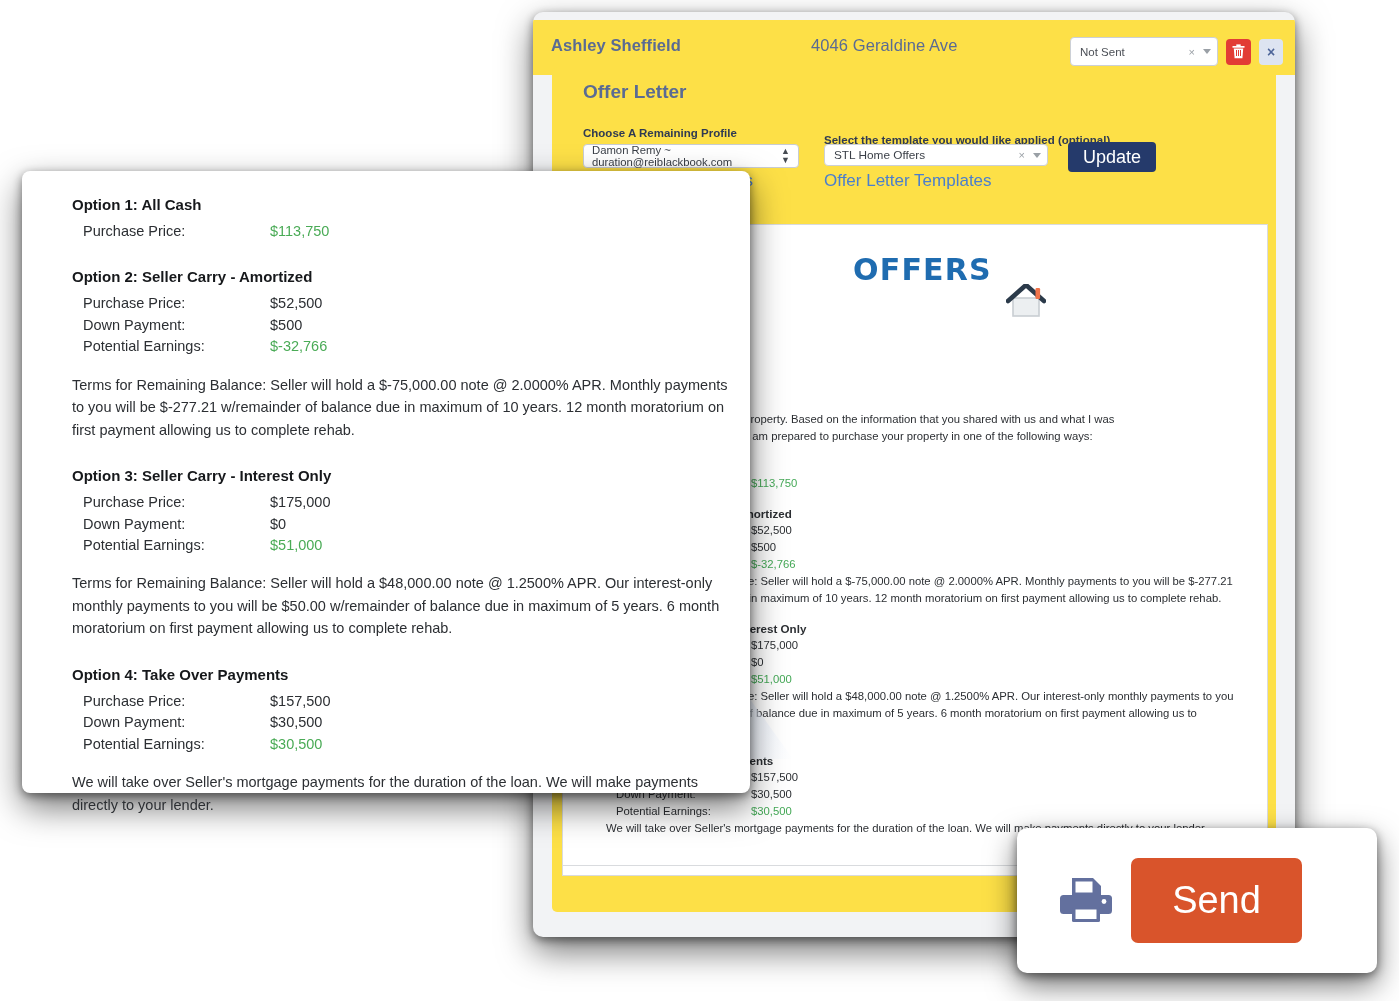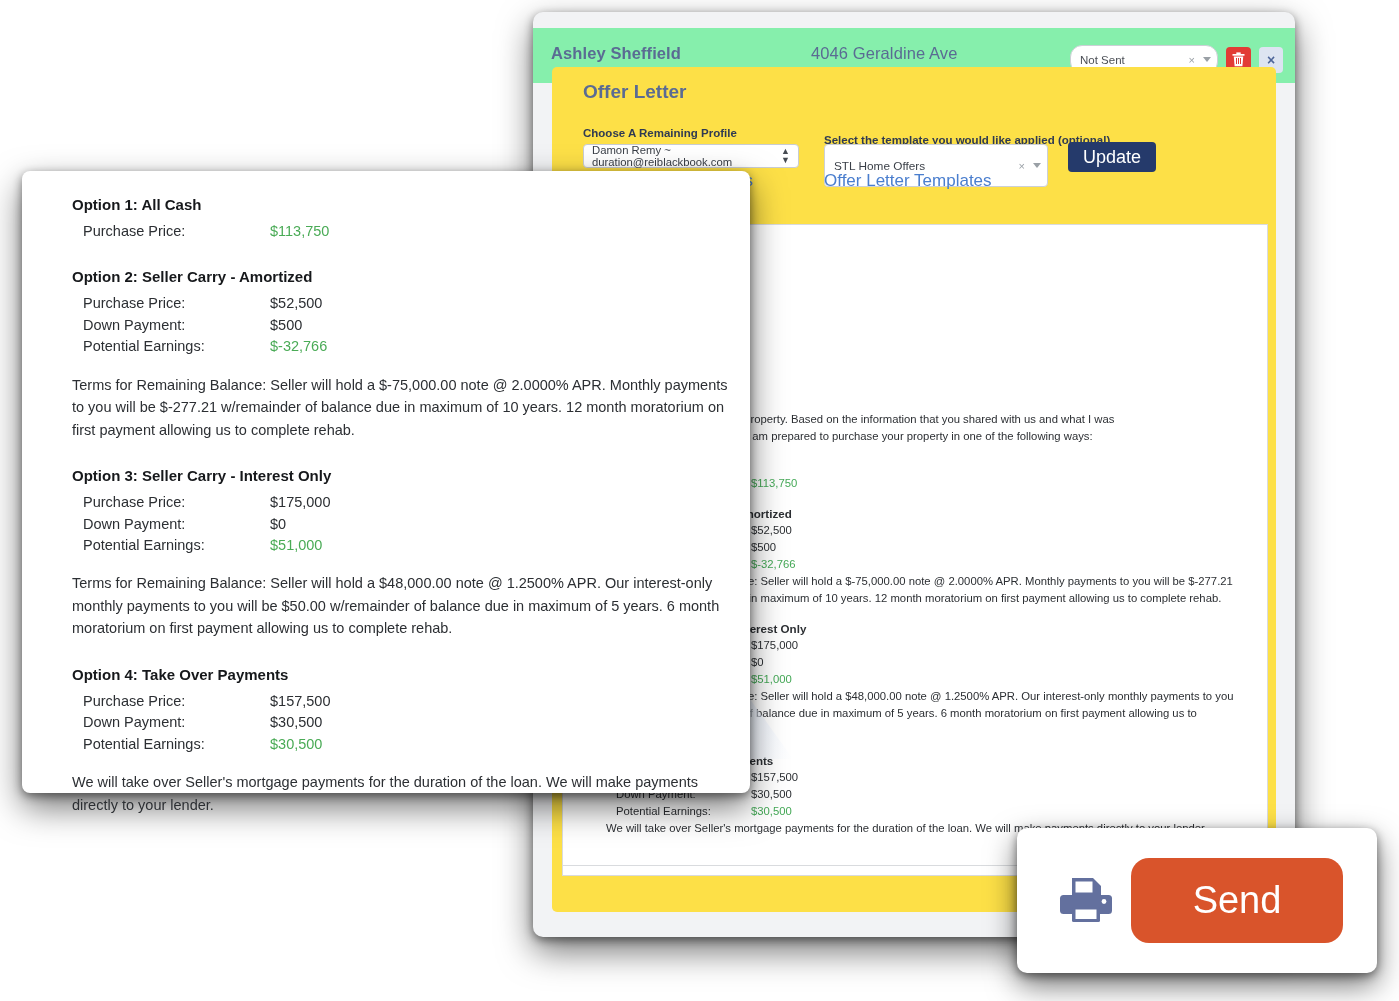--- a/index.html
+++ b/index.html
@@ -16,38 +16,38 @@
   #modal-window{
     position:absolute;
     left:533px; top:12px;
     width:762px; height:925px;
     background:#f2f3f5;
     border-radius:10px;
     box-shadow:0 14px 34px rgba(0,0,0,.55), 0 3px 10px rgba(0,0,0,.45);
     overflow:hidden;
   }
   #modal-header{
-    position:absolute;left:0;top:16px;width:100%;height:55px;
-    background:#86efac;
+    position:absolute;left:0;top:8px;width:100%;height:55px;
+    background:#fde047;
   }
   .hdr-name{
     position:absolute;left:18px;top:16px;
     font-size:16.5px;font-weight:bold;color:#5a6b93;letter-spacing:.1px;
   }
   .hdr-addr{
     position:absolute;left:278px;top:16px;
     font-size:16.5px;font-weight:normal;color:#5a6b93;letter-spacing:.1px;
   }
   .hdr-controls{
     position:absolute;right:12px;top:17px;
     display:flex;align-items:center;gap:8px;
   }
   .status-select{
     width:148px;height:29px;
-    background:#fff;border:1px solid #ccd0d6;border-radius:12px;
+    background:#fff;border:1px solid #ccd0d6;border-radius:4px;
     display:flex;align-items:center;
     font-size:11.5px;color:#4b4f56;
     padding:0 6px 0 9px;box-sizing:border-box;
     position:relative;
   }
   .status-select .val{flex:1;}
   .status-select .clr{color:#9aa0a6;font-size:11px;margin-right:8px;}
   .status-select .carat{
     width:0;height:0;border-left:4px solid transparent;border-right:4px solid transparent;
     border-top:5px solid #9aa0a6;
@@ -85,21 +85,21 @@
     background:#fff;border:1px solid #c8ccd2;border-radius:4px;
     box-sizing:border-box;
     font-size:11.3px;color:#3a3f47;
     display:flex;align-items:center;padding:0 8px;
   }
   .profile-select .spin{
     margin-left:auto;font-size:9px;line-height:9px;color:#454a52;text-align:center;
   }
   .template-select{
     position:absolute;left:272px;top:77px;
-    width:224px;height:43px;
+    width:224px;height:22px;
     background:#fff;border:1px solid #ccd0d6;border-radius:4px;
     box-sizing:border-box;
     font-size:11.8px;color:#3a3f47;
     display:flex;align-items:center;padding:0 6px 0 9px;
   }
   .template-select .val{flex:1;}
   .template-select .clr{color:#9aa0a6;font-size:11px;margin-right:8px;}
   .template-select .carat{
     width:0;height:0;border-left:4px solid transparent;border-right:4px solid transparent;
     border-top:5px solid #9aa0a6;
@@ -233,20 +233,28 @@
       <span class="clr">×</span>
       <span class="carat"></span>
     </div>
     <div class="sub-link link-offer-templates">Offer Letter Templates</div>
 
     <div class="update-btn">Update</div>
 
     <div id="doc-preview">
 
       <div id="logo">
+        <div style="position:relative;">
+          <div class="logo-line">OFFERS</div>
+          <svg id="logo-house" width="40" height="33" viewBox="0 0 40 33">
+            <rect x="7" y="14" width="26" height="18" fill="#eceff1" stroke="#c9ced3" stroke-width="1.6"></rect>
+            <path d="M2 17 L20 1 L38 17" fill="none" stroke="#2b3a4a" stroke-width="4.6" stroke-linecap="round" stroke-linejoin="round"></path>
+            <rect x="29.5" y="4" width="4.6" height="11" rx="1.2" fill="#f0734a"></rect>
+          </svg>
+        </div>
       </div>
 
       <div id="doc-body">
         <p>o review and consider your property. Based on the information that you shared with us and what I was</p>
         <p>the local market conditions, I am prepared to purchase your property in one of the following ways:</p>
 
         <div class="doc-opt-title">Option 1: All Cash</div>
         <div class="doc-row">
           <span class="k">Purchase Price:</span>
           <span class="v green">$113,750</span>
@@ -367,17 +375,17 @@
   <div style="margin-left:42px;display:flex;align-items:center;justify-content:center;cursor:pointer;">
     <svg width="54" height="50" viewBox="0 0 54 50">
       <path d="M13 2 h21 l8 8 v9 h-29 z" fill="#63709e"></path>
       <rect x="16.5" y="5.5" width="17" height="11" fill="#ffffff"></rect>
       <rect x="1" y="19" width="52" height="19" rx="3.5" fill="#63709e"></rect>
       <circle cx="45" cy="25.5" r="2.4" fill="#ffffff"></circle>
       <rect x="13" y="31" width="28" height="15" rx="1.5" fill="#63709e"></rect>
       <rect x="16.5" y="33.5" width="21" height="9.5" fill="#ffffff"></rect>
     </svg>
   </div>
-  <div style="margin-left:18px;width:212px;height:85px;background:#d9542b;border-radius:18px;
+  <div style="margin-left:18px;width:171px;height:85px;background:#d9542b;border-radius:7px;
               display:flex;align-items:center;justify-content:center;color:#fff;font-size:38px;cursor:pointer;">
     <span>Send</span>
   </div>
 </div>
 
 </body></html>

